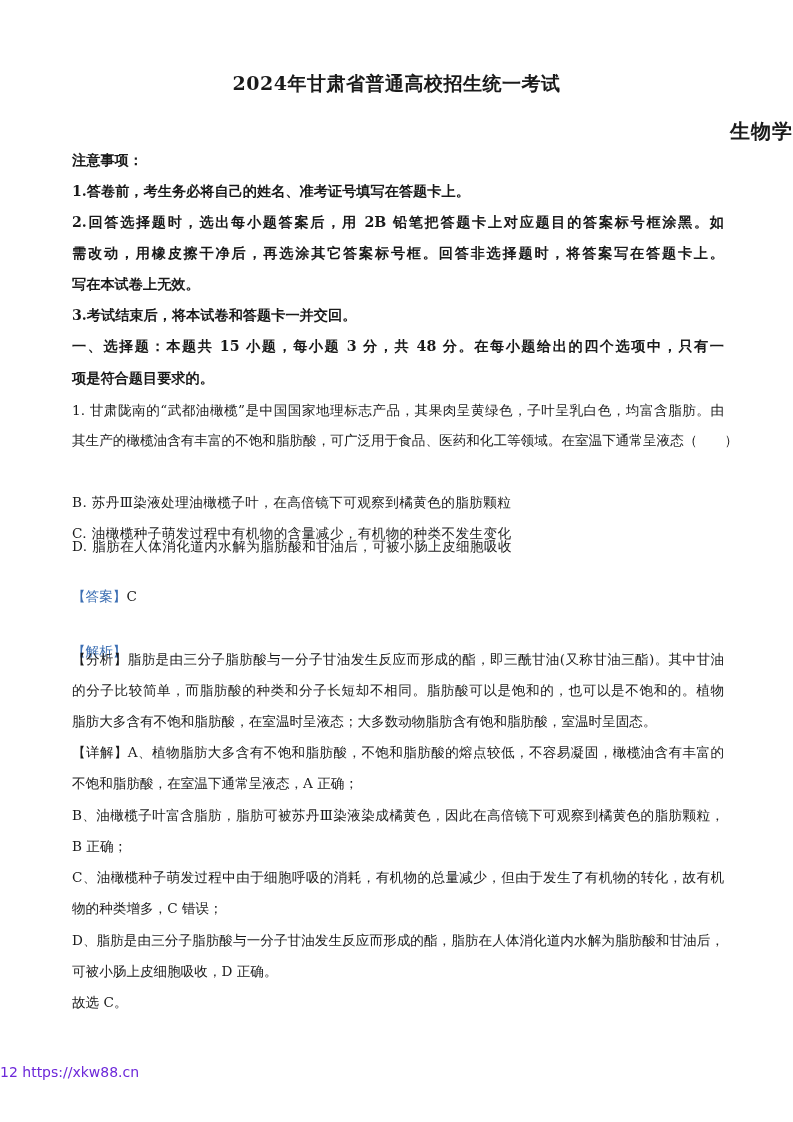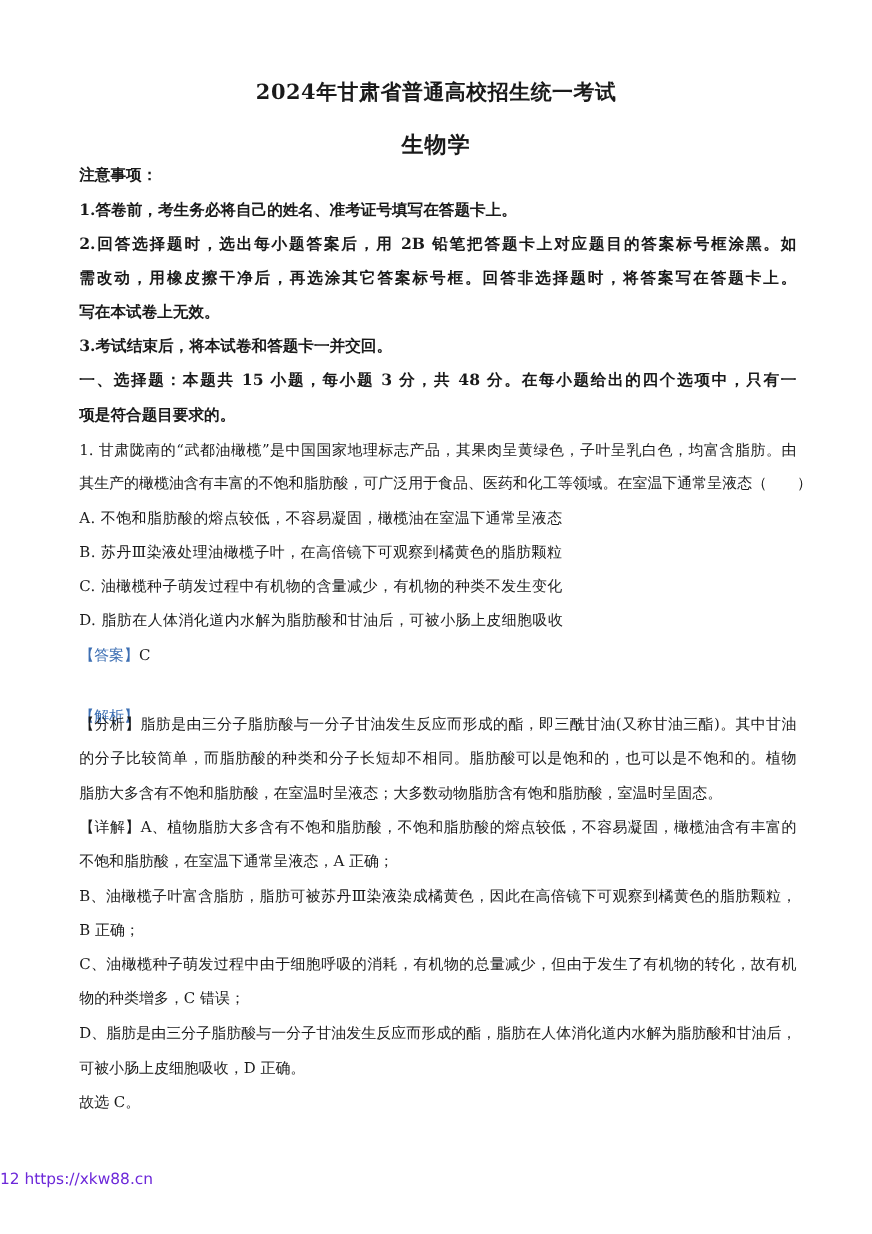--- a/index.html
+++ b/index.html
@@ -18,39 +18,38 @@
   .footer { position: absolute; left: 0; width: 793px; top: 1064px; text-align: left;
             font-family: "DejaVu Sans", "Liberation Sans", sans-serif; font-size: 14px; color: #6d28d9; }
   .justify { text-align: justify; text-align-last: justify; }
 </style>
 </head>
 <body>
 
 <div class="page">
 
   <div class="title" style="top:71px;">2024年甘肃省普通高校招生统一考试</div>
-  <div class="subtitle" style="top:118px;">生物学</div>
+  <div class="subtitle" style="top:118px;text-align:right;">生物学</div>
 
   <div class="line bold" style="top:150px;">注意事项：</div>
   <div class="line bold" style="top:181px;">1.答卷前，考生务必将自己的姓名、准考证号填写在答题卡上。</div>
   <div class="line bold justify" style="top:212px;">2.回答选择题时，选出每小题答案后，用 2B 铅笔把答题卡上对应题目的答案标号框涂黑。如</div>
   <div class="line bold justify" style="top:243px;">需改动，用橡皮擦干净后，再选涂其它答案标号框。回答非选择题时，将答案写在答题卡上。</div>
   <div class="line bold" style="top:274px;">写在本试卷上无效。</div>
   <div class="line bold" style="top:305px;">3.考试结束后，将本试卷和答题卡一并交回。</div>
 
   <div class="line bold justify" style="top:336px;">一、选择题：本题共 15 小题，每小题 3 分，共 48 分。在每小题给出的四个选项中，只有一</div>
   <div class="line bold" style="top:368px;">项是符合题目要求的。</div>
 
   <div class="line justify" style="top:400px;">1. 甘肃陇南的“武都油橄榄”是中国国家地理标志产品，其果肉呈黄绿色，子叶呈乳白色，均富含脂肪。由</div>
   <div class="line justify" style="top:430px;">其生产的橄榄油含有丰富的不饱和脂肪酸，可广泛用于食品、医药和化工等领域。在室温下通常呈液态（　　）</div>
 
-  <div class="line opt" style="top:461px;">A. 不饱和脂肪酸的熔点较低，不容易凝固，橄榄油在室温下通常呈液态</div>
   <div class="line opt" style="top:492px;">B. 苏丹Ⅲ染液处理油橄榄子叶，在高倍镜下可观察到橘黄色的脂肪颗粒</div>
   <div class="line opt" style="top:523px;">C. 油橄榄种子萌发过程中有机物的含量减少，有机物的种类不发生变化</div>
-  <div class="line opt" style="top:554px;">D. 脂肪在人体消化道内水解为脂肪酸和甘油后，可被小肠上皮细胞吸收</div>
+  <div class="line opt" style="top:536px;">D. 脂肪在人体消化道内水解为脂肪酸和甘油后，可被小肠上皮细胞吸收</div>
 
   <div class="line" style="top:586px;">
     <span class="blue">【答案】</span><span>C</span>
   </div>
   <div class="line" style="top:617px;margin-top:24px;">
     <span class="blue">【解析】</span>
   </div>
 
   <div class="line justify" style="top:649px;">
     <span>【分析】</span><span>脂肪是由三分子脂肪酸与一分子甘油发生反应而形成的酯，即三酰甘油(又称甘油三酯)。其中甘油</span>

